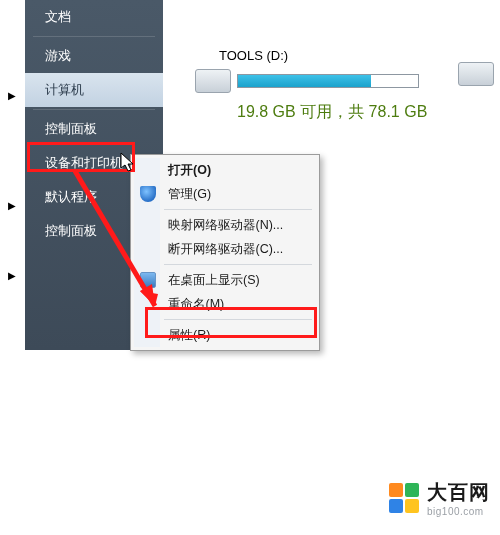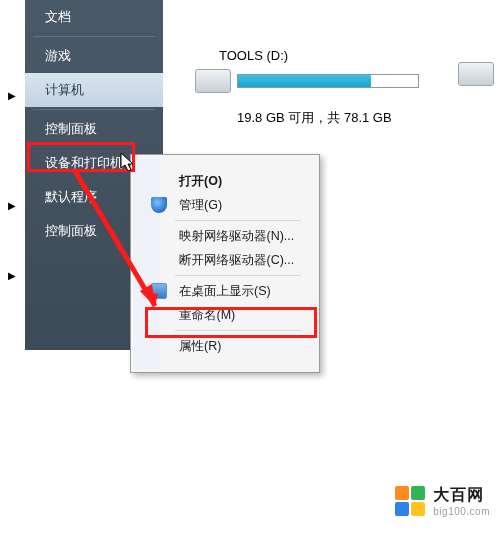--- a/index.html
+++ b/index.html
@@ -13,24 +13,24 @@
     .sidebar-item.selected { background: linear-gradient(180deg, #d9e4ee 0%, #c2d2e2 100%); color: #2b3b4b; }
     
     .divider-light { height: 1px; background: rgba(255,255,255,0.15); margin: 2px 8px; }
     
     .drive-area { position: absolute; left: 195px; top: 48px; width: 300px; }
     .drive-title { font-size: 13px; color: #000; margin-left: 24px; margin-bottom: 6px; }
     .drive-row { display: flex; align-items: center; }
     .drive-icon { width: 36px; height: 24px; background: linear-gradient(180deg, #eef2f5 0%, #c8d0d8 100%); border: 1px solid #9aa4ae; border-radius: 3px; margin-right: 6px; }
     .drive-bar { width: 182px; height: 14px; border: 1px solid #8d97a1; background: #fff; position: relative; }
     .drive-fill { position: absolute; left: 0; top: 0; bottom: 0; background: linear-gradient(180deg, #3dc1e8 0%, #1ba2cc 100%); }
-    .drive-sub { font-size: 13px; color: #000000; margin-left: 42px; margin-top: 16px; }
+    .drive-sub { font-size: 16px; color: #4d7c0f; margin-left: 42px; margin-top: 9px; }
     .drive-icon2 { position: absolute; right: 6px; top: 62px; width: 36px; height: 24px; background: linear-gradient(180deg, #eef2f5 0%, #c8d0d8 100%); border: 1px solid #9aa4ae; border-radius: 3px; }
     
-    .context-menu { position: absolute; left: 130px; top: 154px; width: 190px; background: #f5f5f5; border: 1px solid #9b9b9b; box-shadow: 3px 3px 6px rgba(0,0,0,0.28); padding: 14px; }
+    .context-menu { position: absolute; left: 130px; top: 154px; width: 190px; background: #f5f5f5; border: 1px solid #9b9b9b; box-shadow: 3px 3px 6px rgba(0,0,0,0.28); padding: 3px; }
     .ctx-gutter { position: absolute; left: 3px; top: 3px; bottom: 3px; width: 26px; background: #eef2f7; }
     .ctx-item { position: relative; height: 24px; display: flex; align-items: center; padding-left: 34px; font-size: 12.5px; color: #1a1a1a; cursor: pointer; }
     .ctx-item strong { font-weight: 700; }
     .ctx-sep { height: 1px; background: #d4d8dd; margin: 3px 4px 3px 30px; }
     .ctx-icon { position: absolute; left: 6px; width: 16px; height: 16px; }
     .shield { background: radial-gradient(circle at 40% 35%, #7ec2ff 0%, #2870c8 70%); border-radius: 2px 2px 50% 50%; }
     .display { background: linear-gradient(180deg, #7cb8f0 0%, #3a7bc0 100%); border-radius: 2px; border: 1px solid #6494c8; }
     
     .highlight-box1 { position: absolute; left: 27px; top: 142px; width: 108px; height: 30px; border: 3px solid #ff1a1a; pointer-events: none; }
     .highlight-box2 { position: absolute; left: 145px; top: 307px; width: 172px; height: 31px; border: 3px solid #ff1a1a; pointer-events: none; }
@@ -38,21 +38,21 @@
     .arrow-svg { position: absolute; left: 60px; top: 166px; pointer-events: none; }
     
     .cursor { position: absolute; left: 120px; top: 152px; pointer-events: none; }
     
     .checkbox-hint { position: absolute; left: 130px; top: 262px; width: 14px; height: 14px; border: 1px solid #8a97a4; background: #fff; }
     
     .logo-area { position: absolute; right: 10px; bottom: 18px; display: flex; align-items: center; }
     .logo-squares { display: grid; grid-template-columns: 14px 14px; grid-template-rows: 14px 14px; gap: 2px; margin-right: 8px; }
     .sq { border-radius: 2px; }
     .logo-text { display: flex; flex-direction: column; }
-    .logo-main { font-size: 16px; font-weight: 700; color: #1a1a1a; letter-spacing: 1px; }
+    .logo-main { font-size: 20px; font-weight: 700; color: #1a1a1a; letter-spacing: 1px; }
     .logo-sub { font-size: 10px; color: #9a9fa5; letter-spacing: 0.5px; }
   </style>
 </head>
 <body>
 
 <div class="arrow-col">
   <span class="arrow-glyph" style="top:90px">▶</span>
   <span class="arrow-glyph" style="top:200px">▶</span>
   <span class="arrow-glyph" style="top:270px">▶</span>
 </div>

